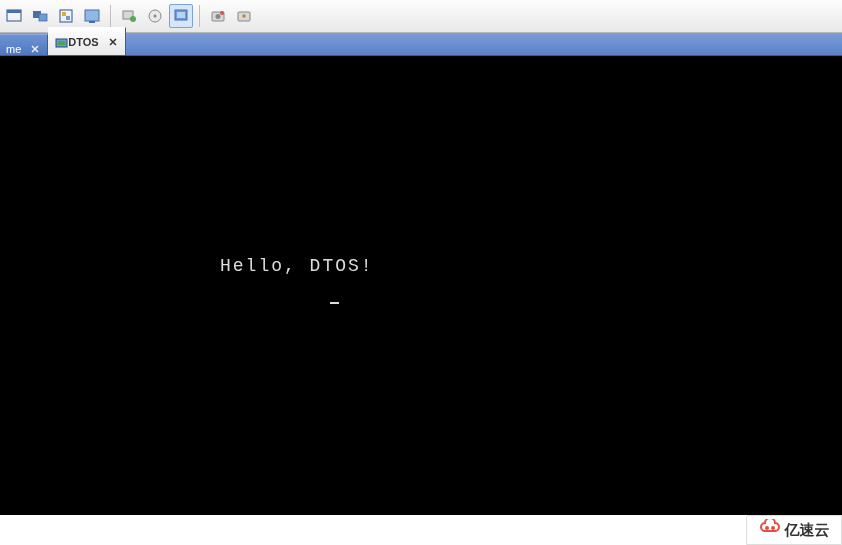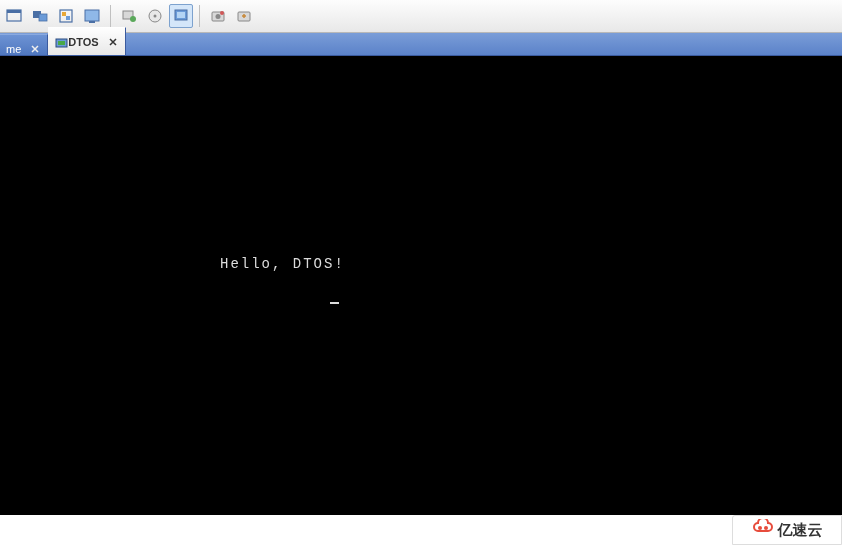--- a/index.html
+++ b/index.html
@@ -97,21 +97,21 @@
       background: #fff;
       display: flex;
       flex-direction: column;
     }
     .console {
       width: 842px;
       height: 459px;
       background: #000;
       color: #dcdcdc;
       font-family: "Courier New", monospace;
-      font-size: 14px;
+      font-size: 18px;
       position: relative;
       letter-spacing: 2px;
     }
     .console-text {
       position: absolute;
       left: 220px;
       top: 200px;
       white-space: pre;
     }
     .cursor {
@@ -120,21 +120,21 @@
       top: 246px;
       width: 9px;
       height: 2px;
       background: #dcdcdc;
     }
     
     .watermark {
       position: absolute;
       right: 0;
       bottom: 0;
-      width: 110px;
+      width: 96px;
       height: 30px;
       background: #fff;
       border: 1px solid #ddd;
       border-radius: 3px 0 0 0;
       display: flex;
       align-items: center;
       justify-content: center;
       gap: 4px;
       font-size: 15px;
       font-weight: bold;

